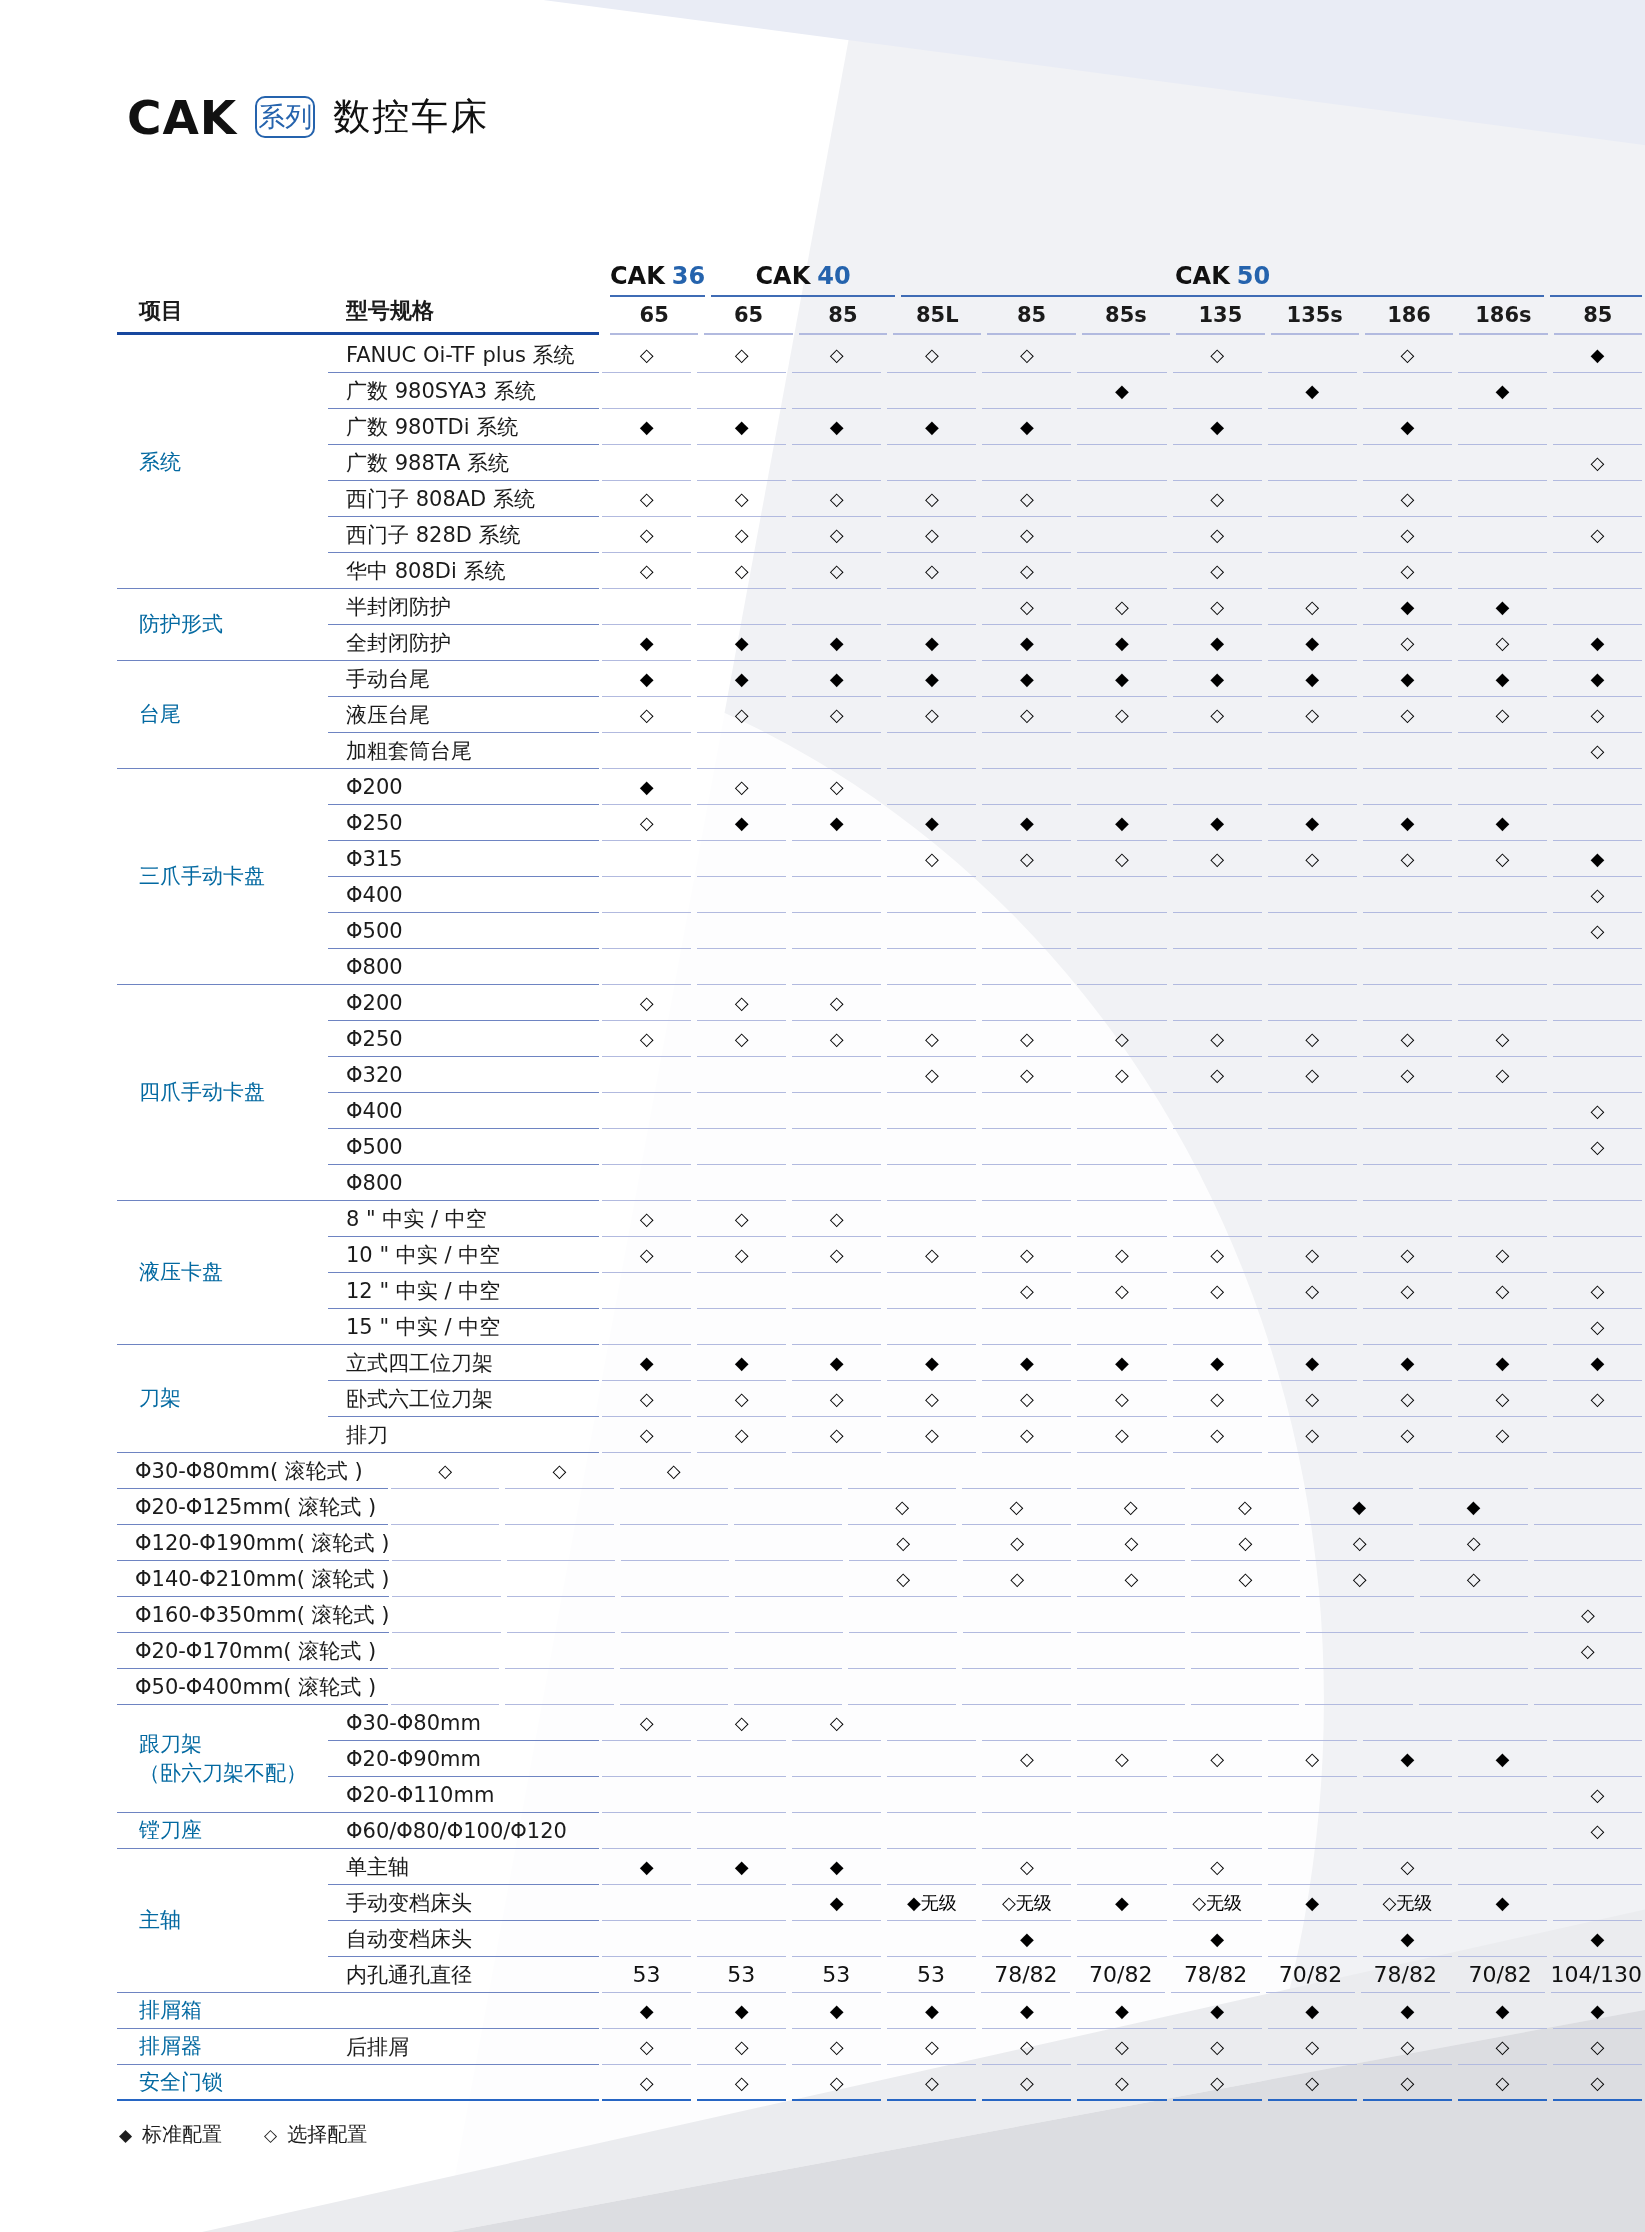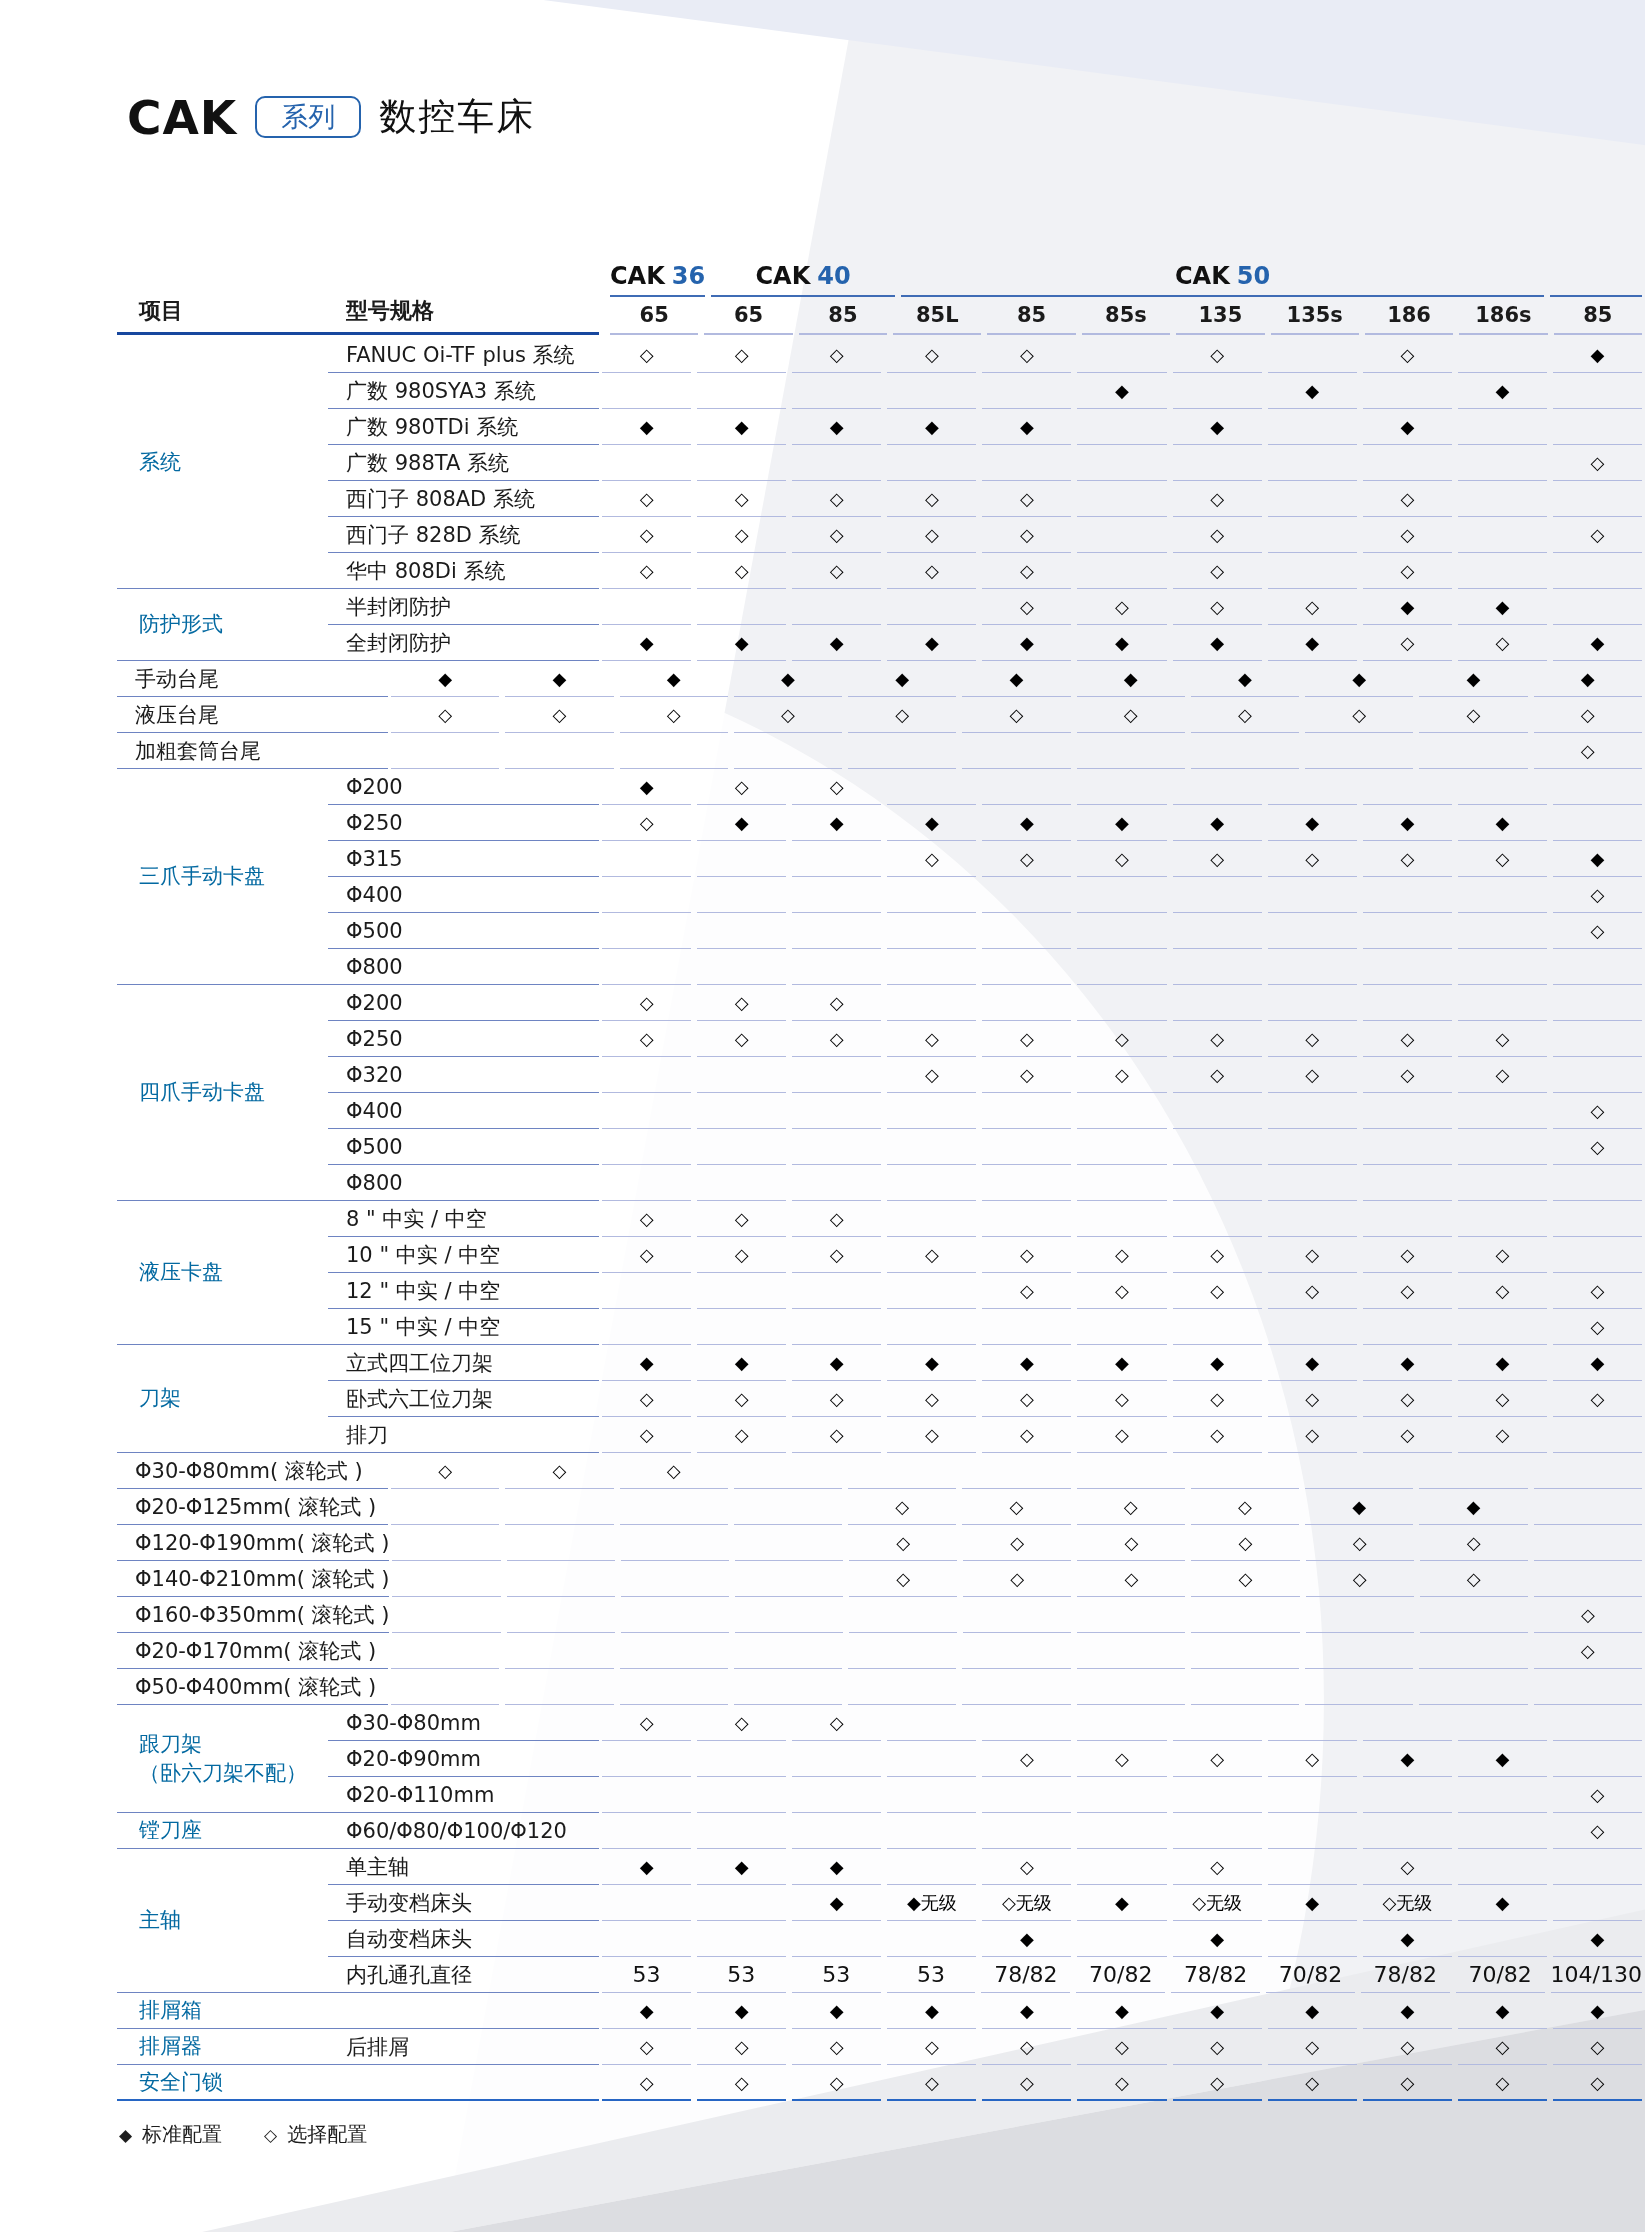--- a/index.html
+++ b/index.html
@@ -20,21 +20,21 @@
   .bg-botband1{position:absolute;inset:0;background:#ebecef;
     clip-path:polygon(12% 100%,100% 85.5%,100% 90%,27% 100%);}
   .bg-botband2{position:absolute;inset:0;background:#dcdde1;
     clip-path:polygon(27% 100%,100% 90%,100% 100%);}
   
   .title{position:absolute;left:127px;top:88px;height:58px;z-index:2;
     display:flex;align-items:center;gap:18px;}
   .title .brand{font-size:47px;font-weight:700;letter-spacing:1px;color:#111;}
   .title .badge{display:inline-flex;align-items:center;justify-content:center;
     border:2px solid #2563ad;border-radius:10px;color:#2563ad;
-    font-size:27px;padding:3px 24px;line-height:1.2;}
+    font-size:27px;padding:3px 1px;line-height:1.2;}
   .title .name{font-size:37px;font-weight:500;color:#111;letter-spacing:2px;}
   
   .thead{position:absolute;left:117px;top:257px;width:1528px;z-index:2;}
   .grow{display:flex;height:40px;align-items:flex-end;}
   .grow .lead{flex:0 0 490px;}
   .gcell{display:flex;align-items:flex-end;justify-content:center;gap:7px;
     margin:0 3px;border-bottom:2px solid #3f6cb5;padding-bottom:7px;height:100%;
     box-sizing:border-box;}
   .gcell .gb{font-size:24px;font-weight:700;color:#111;line-height:1;}
   .gcell .gn{font-size:24px;font-weight:700;color:#2563ad;line-height:1;}
@@ -257,20 +257,23 @@
           <div class="cell">◆</div>
           <div class="cell">◆</div>
           <div class="cell">◆</div>
           <div class="cell">◇</div>
           <div class="cell">◇</div>
           <div class="cell">◆</div>
         </div>
       </div>
     </div>
     <div class="sec">
+      <div class="cat">
+        <div>台尾</div>
+      </div>
       <div class="secrows">
         <div class="row">
           <div class="spec">手动台尾</div>
           <div class="cell">◆</div>
           <div class="cell">◆</div>
           <div class="cell">◆</div>
           <div class="cell">◆</div>
           <div class="cell">◆</div>
           <div class="cell">◆</div>
           <div class="cell">◆</div>

